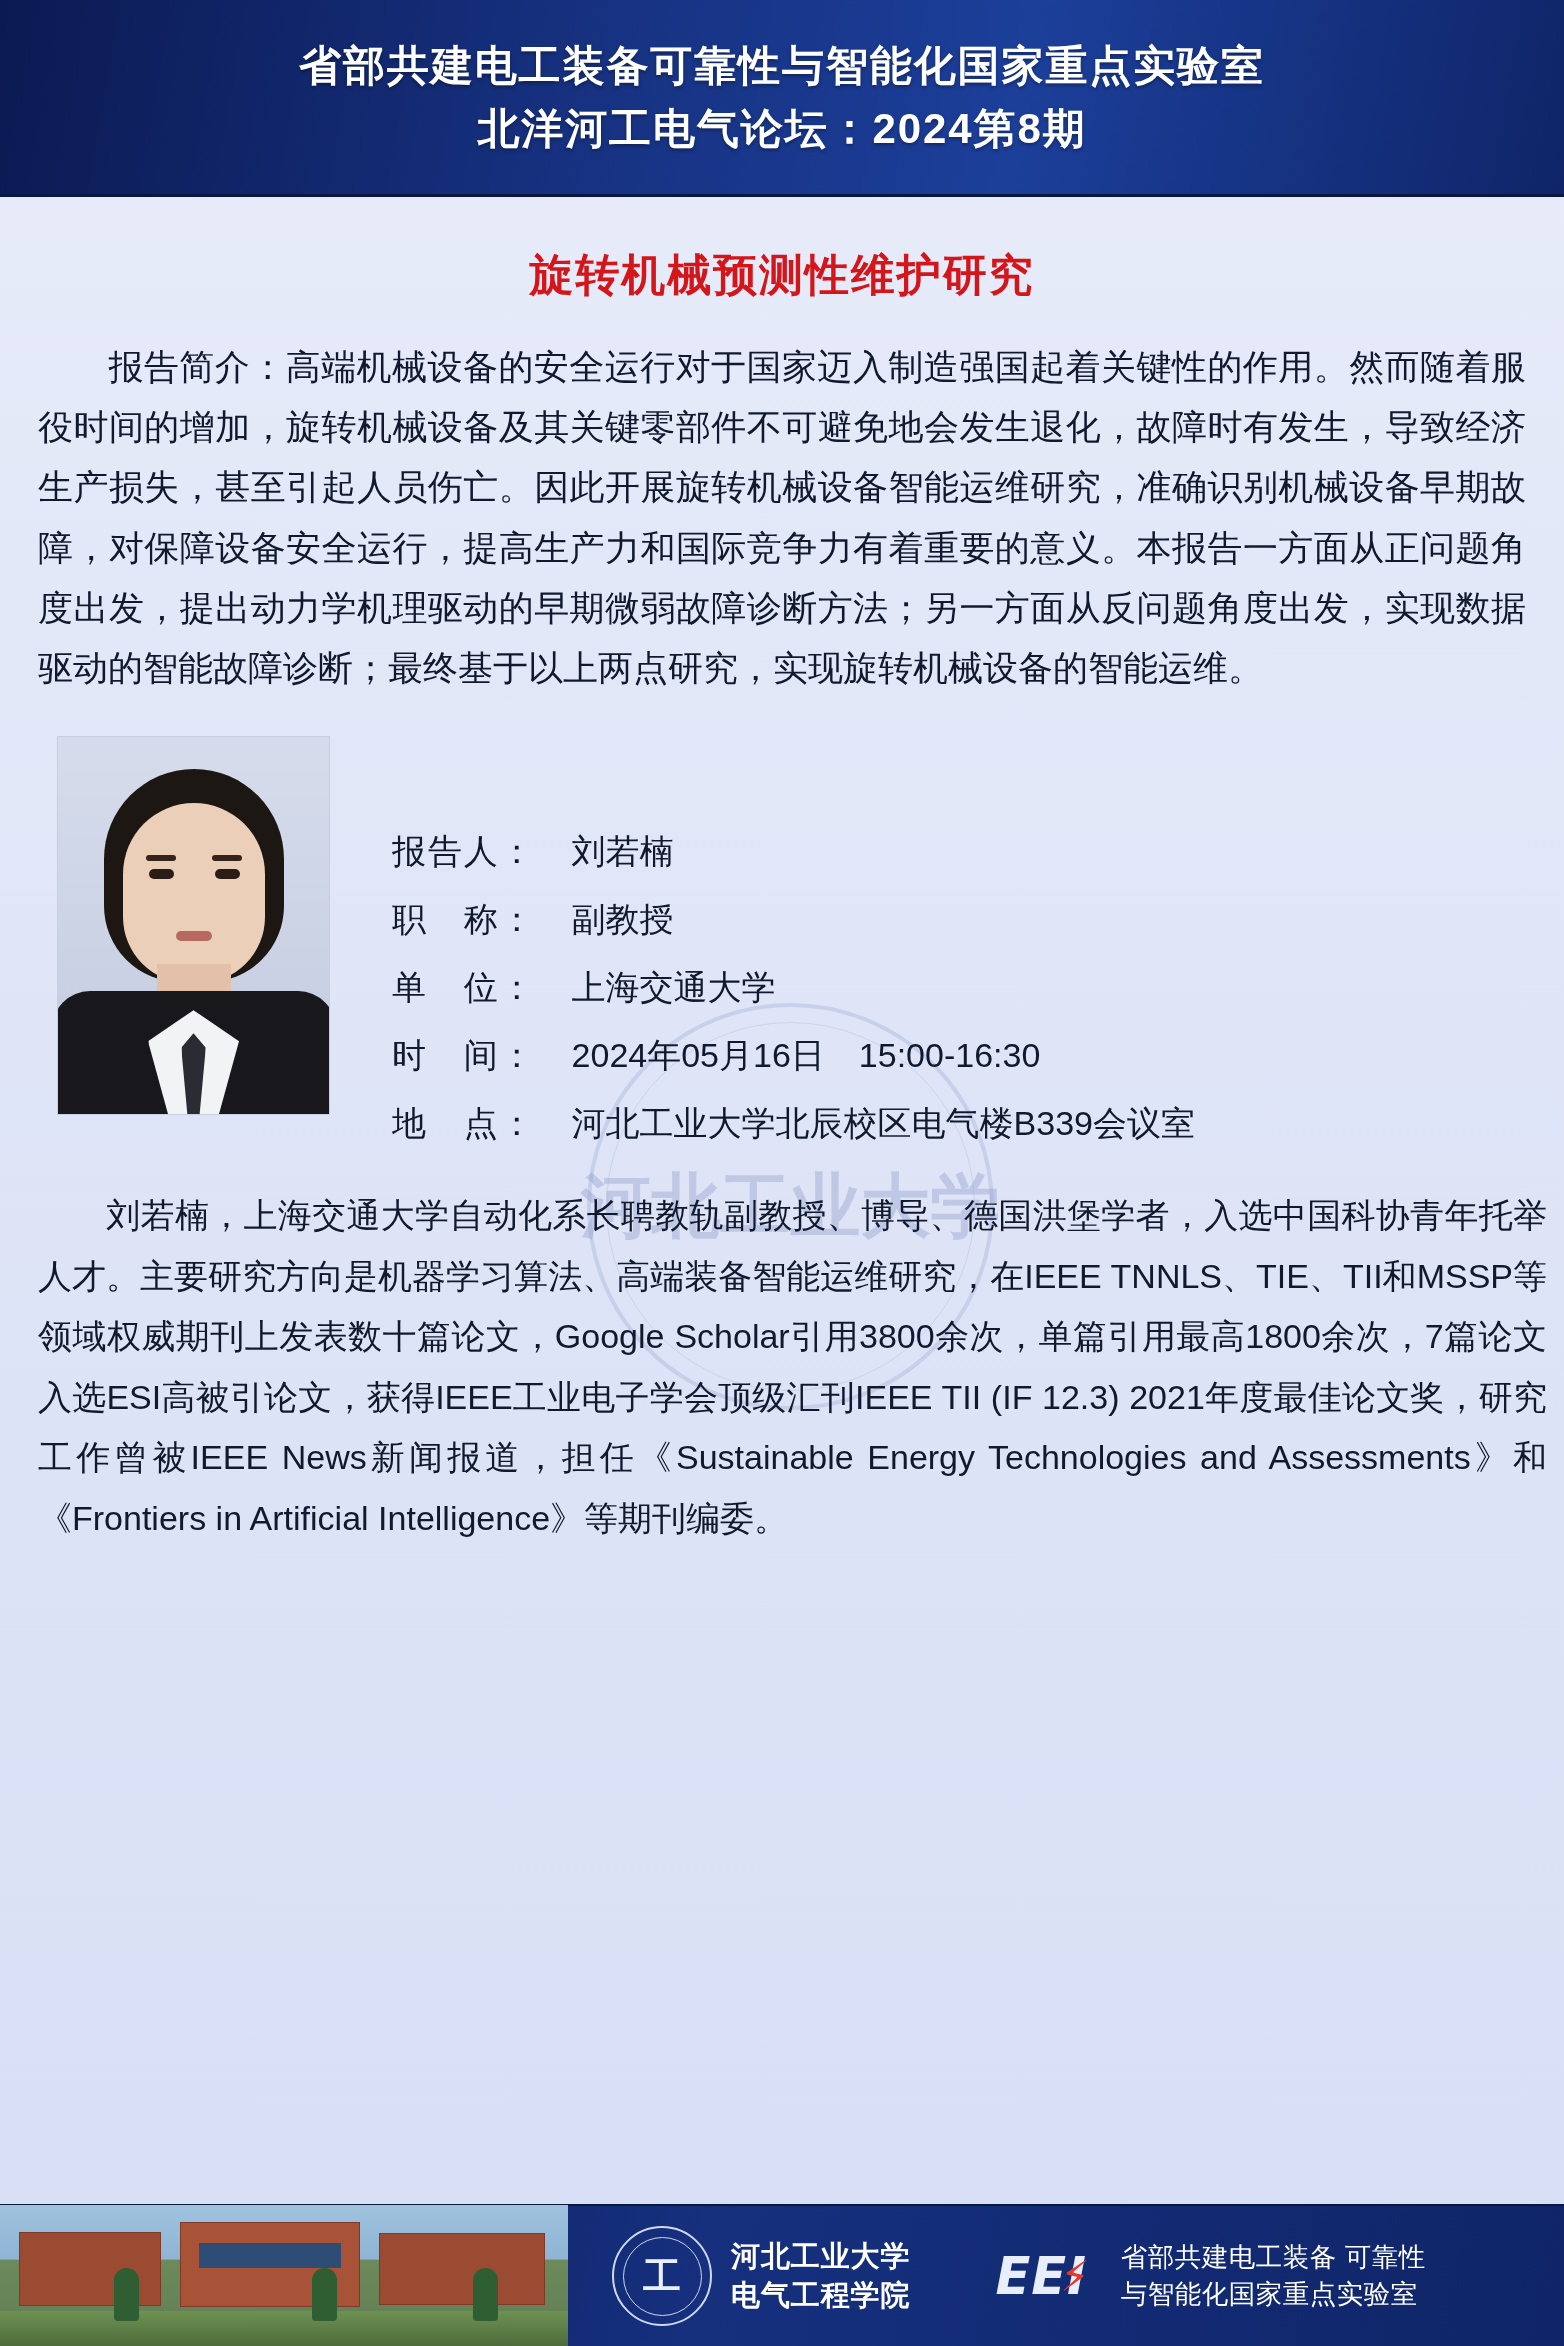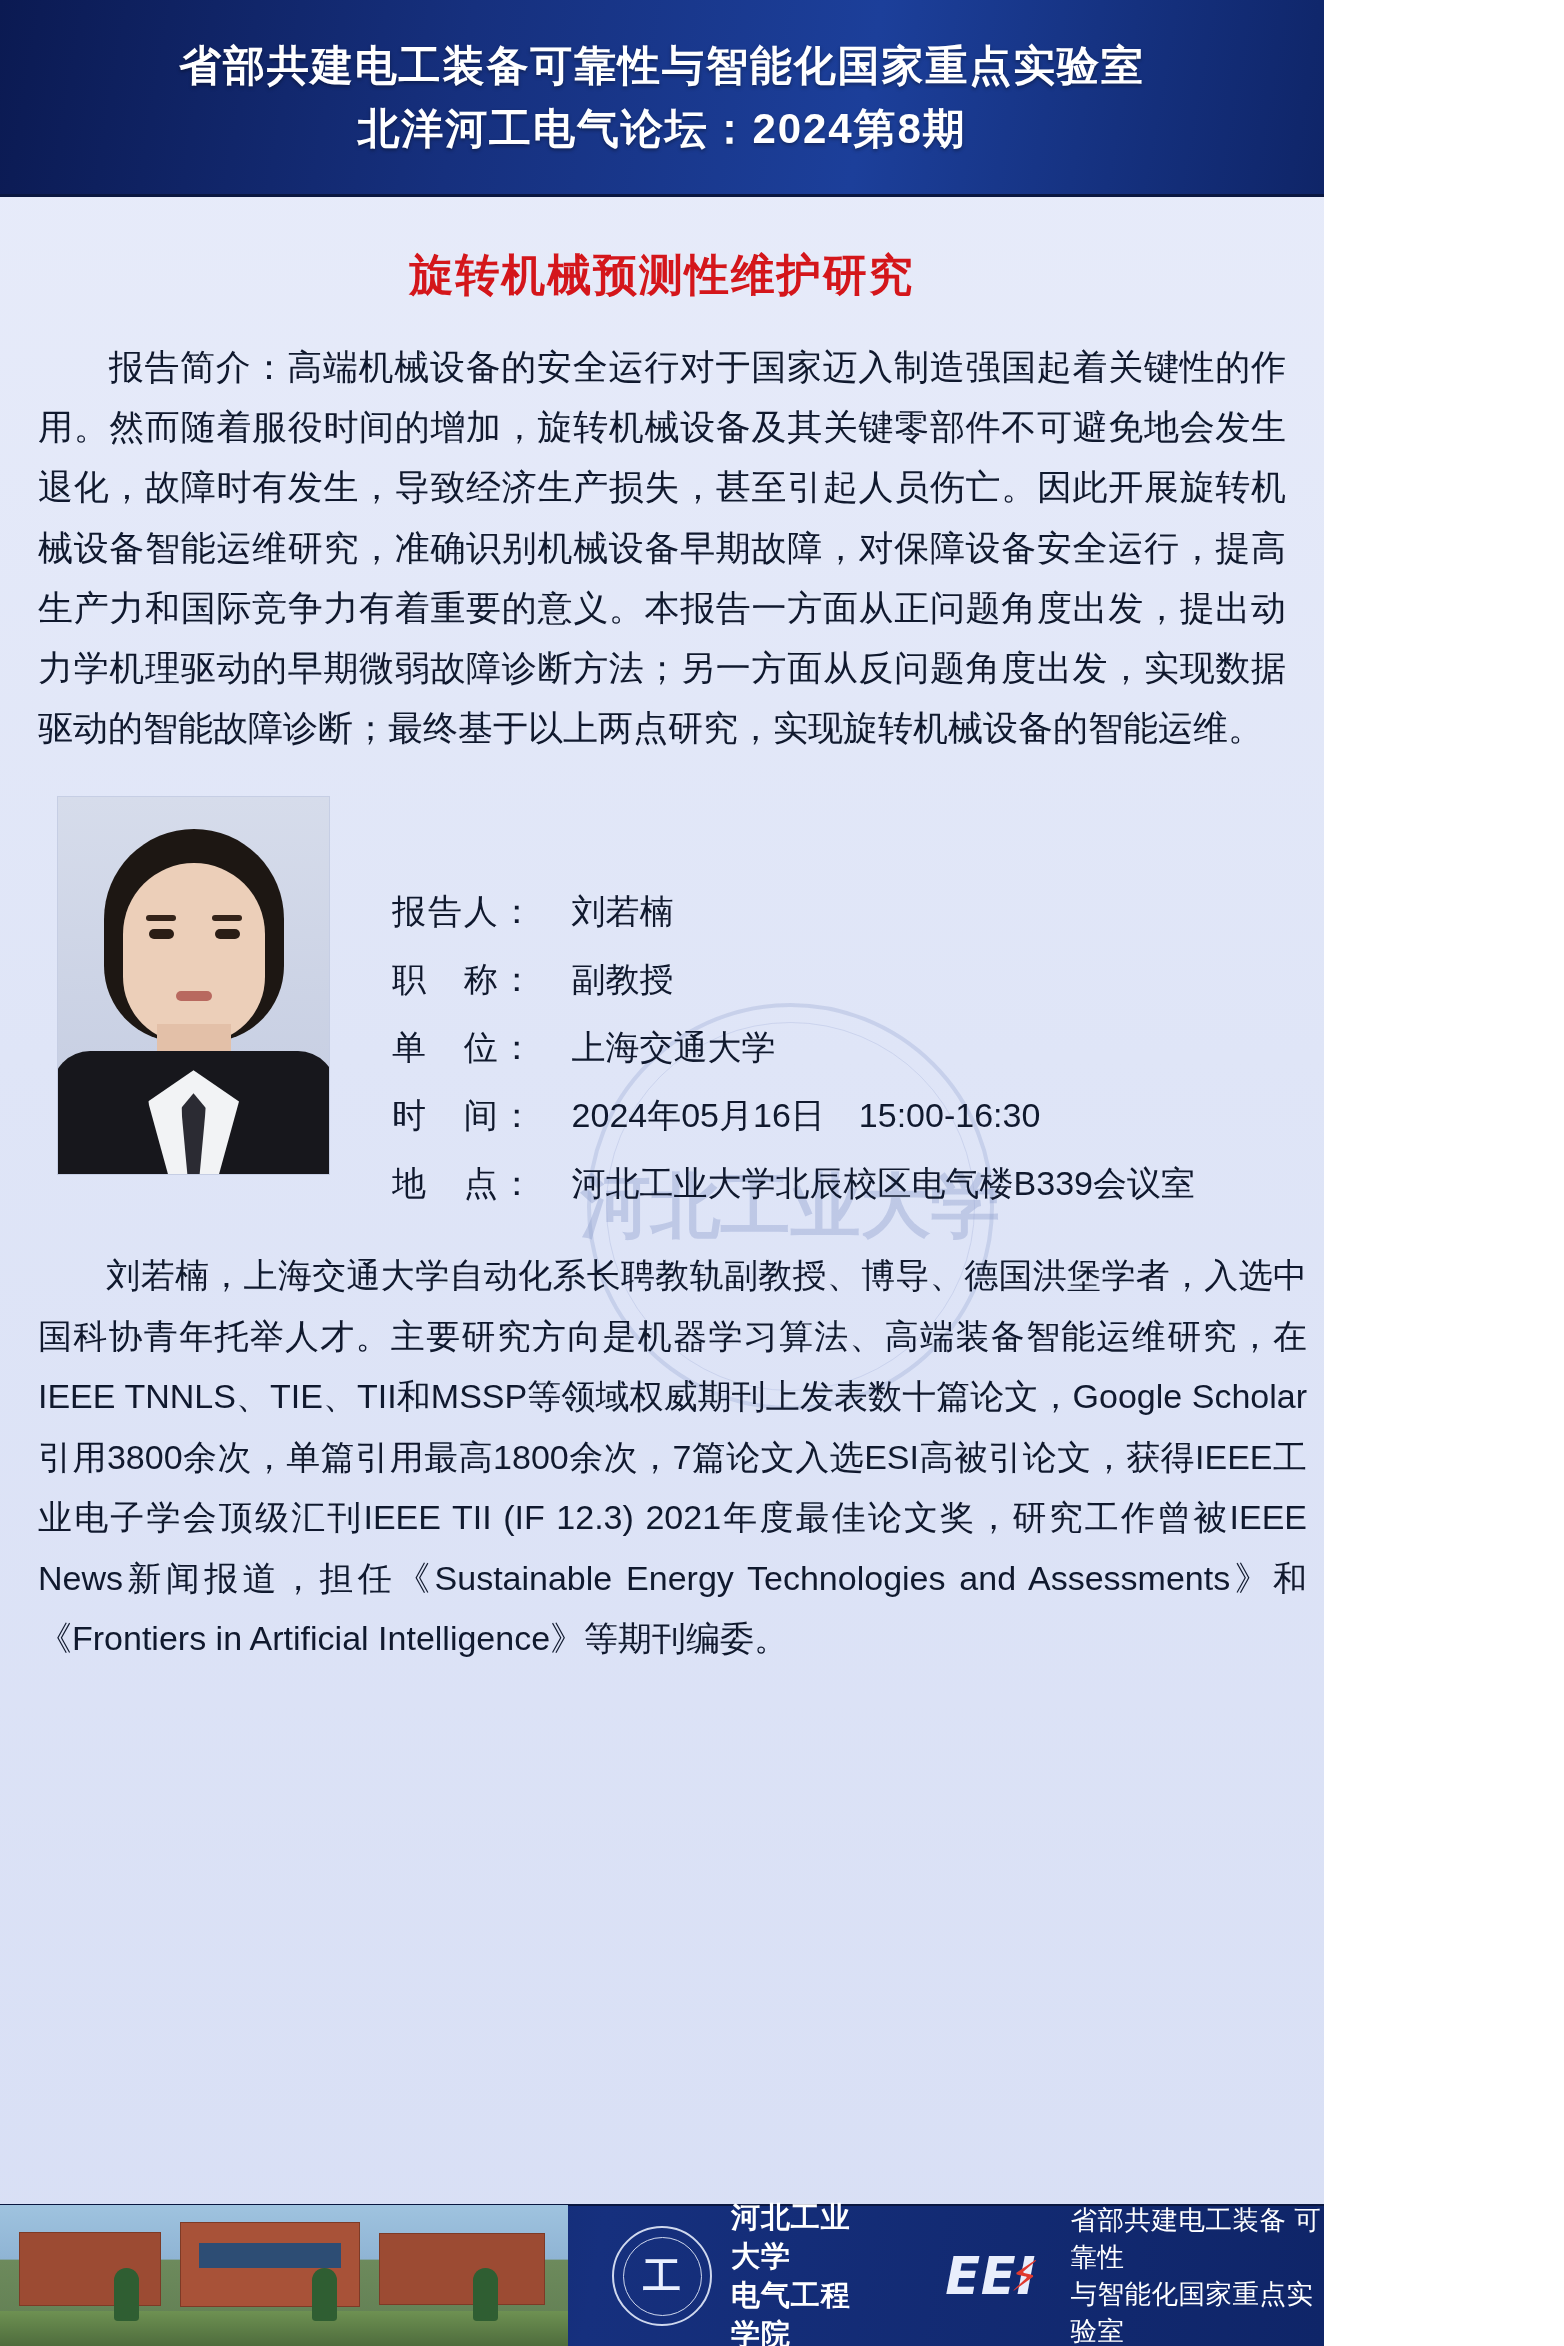--- a/index.html
+++ b/index.html
@@ -4,21 +4,21 @@
 <style>
   * { box-sizing: border-box; margin: 0; padding: 0; }
   html, body {
     width: 1564px;
     height: 2346px;
     font-family: "Liberation Sans", "DejaVu Sans", sans-serif;
     background: #ffffff;
   }
   .poster {
     position: relative;
-    width: 1324px;
+    width: 1564px;
     height: 2346px;
     background: linear-gradient(180deg, #e8ecfa 0%, #dfe5f7 45%, #d8dff5 100%);
     overflow: hidden;
   }
 
   
   .header {
     position: relative;
     width: 100%;
     height: 197px;

